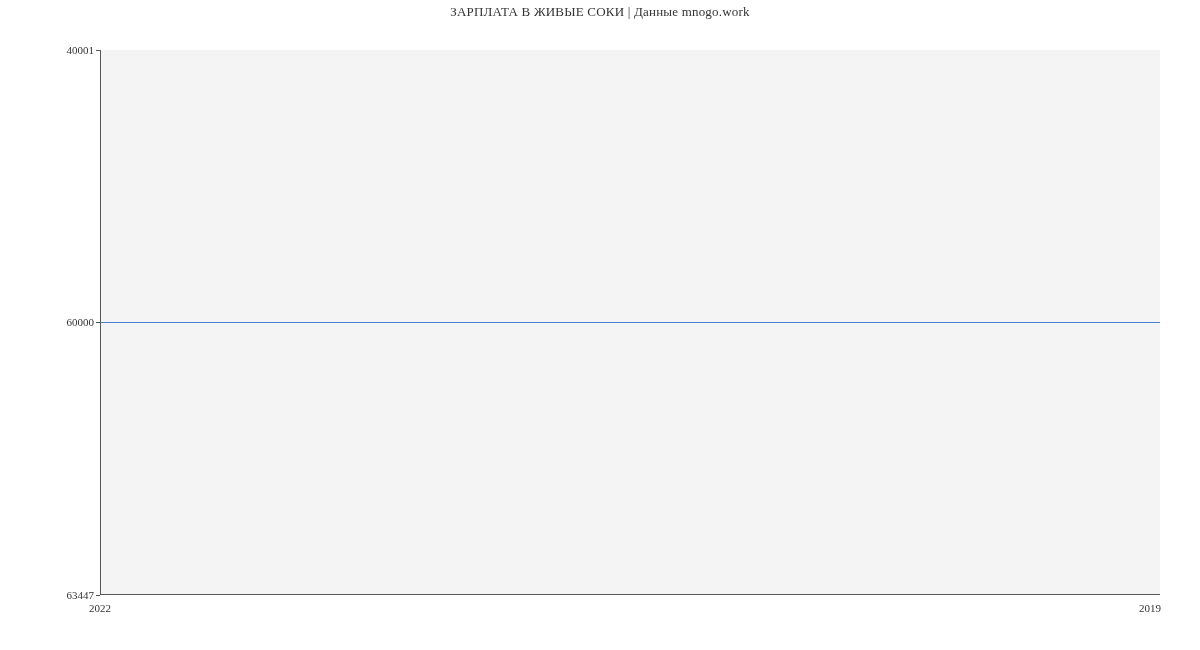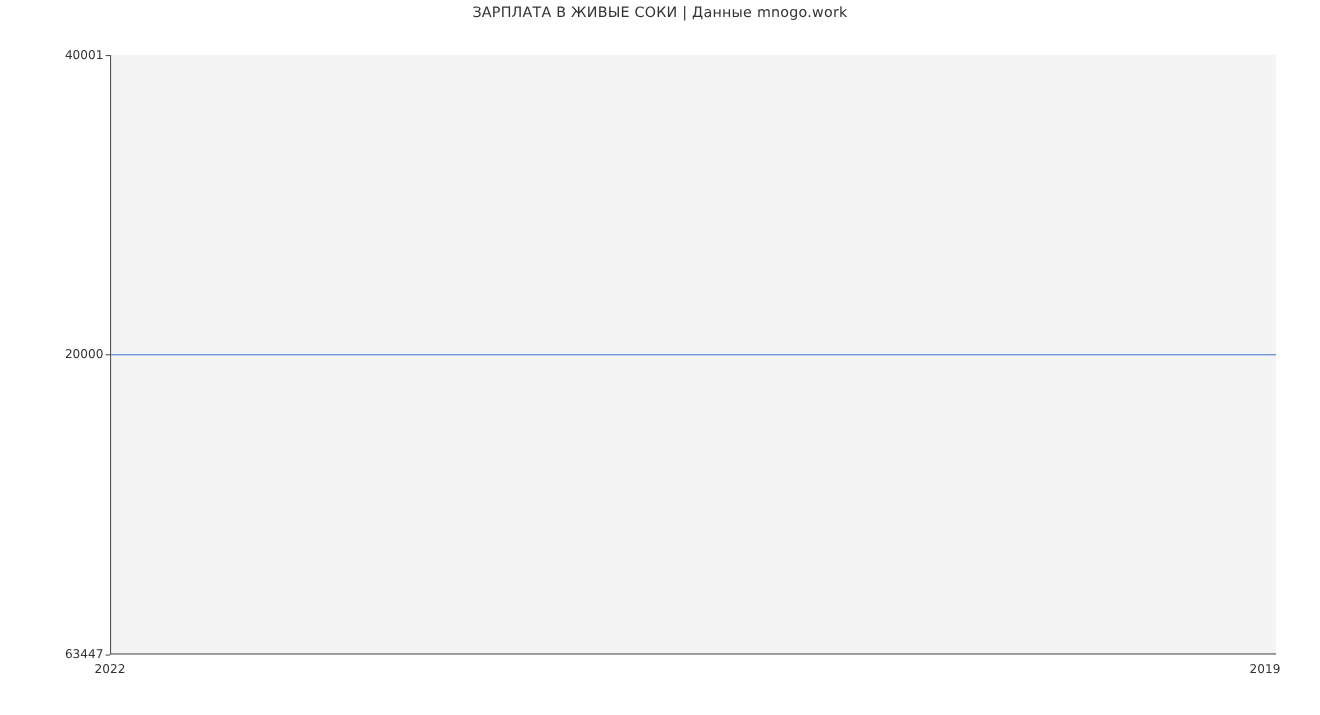--- a/index.html
+++ b/index.html
@@ -8,20 +8,21 @@
     width: 1200px;
     height: 650px;
     background: #ffffff;
     font-family: "DejaVu Sans", "Helvetica Neue", Arial, sans-serif;
     color: #333;
   }
   .chart-wrap {
     position: relative;
     width: 1200px;
     height: 650px;
+    font-family: Liberation Serif, serif;
   }
   .title {
     position: absolute;
     top: 4px;
     left: 0;
     width: 1200px;
     text-align: center;
     font-size: 13px;
     color: #333;
     letter-spacing: 0.2px;
@@ -70,21 +71,21 @@
   }
 </style>
 </head>
 <body>
 
 <div class="chart-wrap">
 
   <div class="title">ЗАРПЛАТА В  ЖИВЫЕ СОКИ | Данные mnogo.work</div>
 
   <div class="y-tick" style="top:50px;text-align:right;">40001</div>
-  <div class="y-tick" style="top:322px;">20000</div>
+  <div class="y-tick" style="top:322px;">60000</div>
   <div class="y-tick" style="top:595px;">63447</div>
 
   <div class="y-tick-line" style="top:50px;"></div>
   <div class="y-tick-line" style="top:322px;"></div>
   <div class="y-tick-line" style="top:595px;"></div>
 
   <div class="x-tick" style="left:100px;">2022</div>
   <div class="x-tick" style="left:1150px;">2019</div>
 
   <div class="plot-area">

